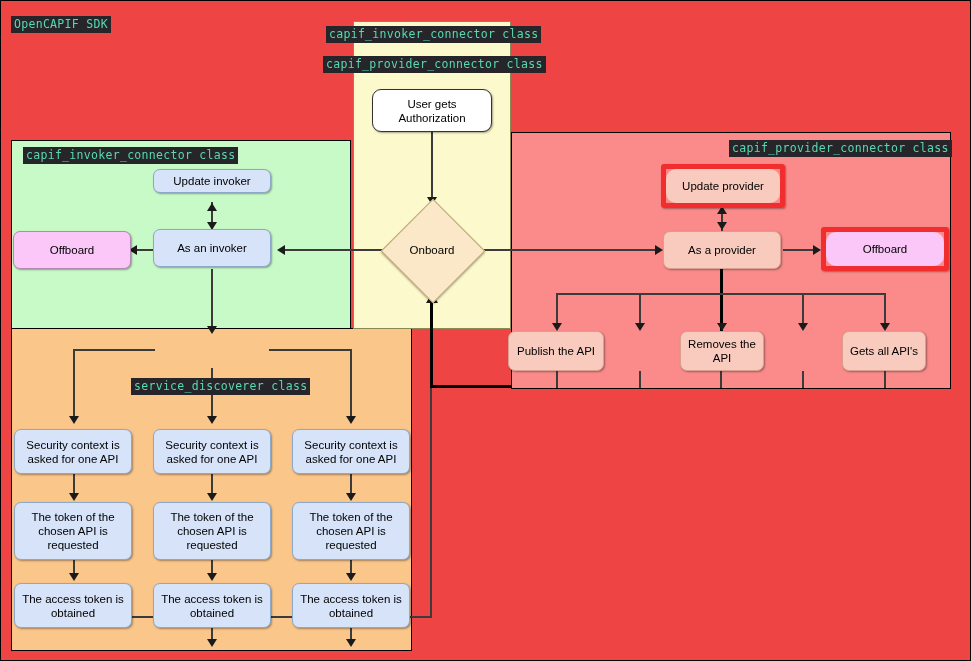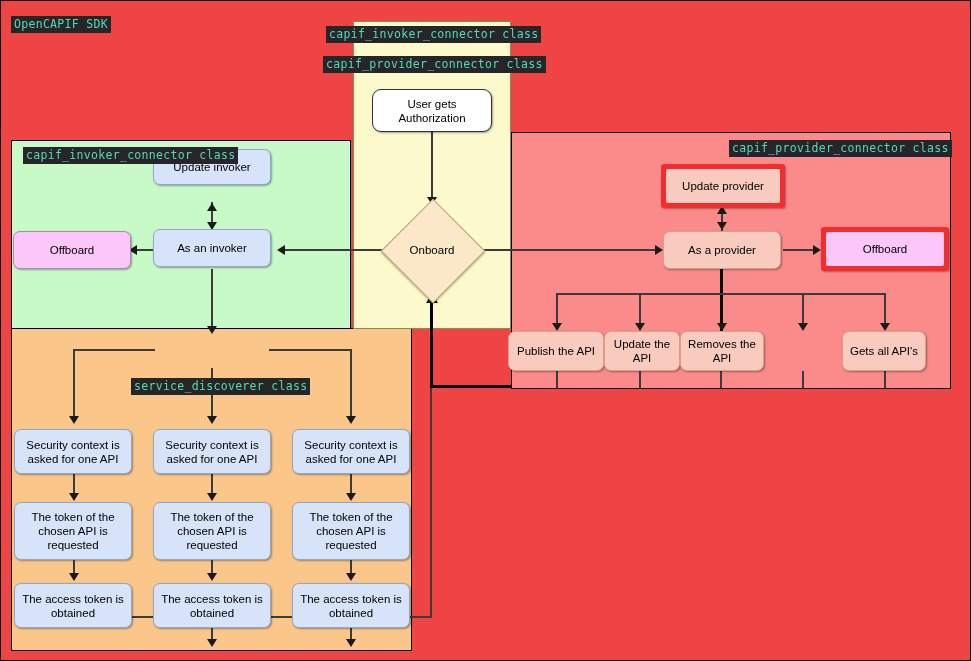--- a/index.html
+++ b/index.html
@@ -38,21 +38,21 @@
     box-shadow:1px 1px 2px rgba(0,0,0,.35);
   }
   .blue{background:#d6e3f8;border:1px solid #8ea9c8;}
   .pink{background:#fbc7f9;border:1px solid #b08ab0;}
   .salmon{background:#f8cbbe;border:1px solid #d9a08f;}
   .white{background:#ffffff;border:1.5px solid #333;border-radius:9px;}
   .redwrap{
     position:absolute;box-sizing:border-box;border:5px solid #f22d2d;
     border-radius:3px;z-index:19;box-shadow:1px 1px 2px rgba(0,0,0,.35);
   }
-  .sq{border-radius:4px;box-shadow:none;}
+  .sq{border-radius:10px;box-shadow:none;}
 
   
   #node-onboard{
     position:absolute;left:381px;top:199px;width:100px;height:100px;z-index:20;
   }
   #node-onboard .dia{
     position:absolute;left:14px;top:14px;width:72px;height:72px;
     background:#fbe8c8;border:1px solid #b6a36a;transform:rotate(45deg);
     box-shadow:1px 1px 2px rgba(0,0,0,.3);
   }
@@ -102,21 +102,21 @@
     <div class="dia"></div>
     <div class="dlabel">Onboard</div>
   </div>
 
   <div class="ln lnh" style="left:280px;top:248px;width:102px;"></div>
   <div class="arw arw-l" style="left:276px;top:244px;"></div>
 
   <div class="ln lnh" style="left:480px;top:248px;width:180px;"></div>
   <div class="arw arw-r" style="left:654px;top:244px;"></div>
 
-  <div class="node blue" style="left:152px;top:148px;width:118px;height:36px;">Update invoker</div>
+  <div class="node blue" style="left:152px;top:168px;width:118px;height:24px;">Update invoker</div>
 
   <div class="node blue" style="left:152px;top:228px;width:118px;height:38px;">As an invoker</div>
 
   <div class="node pink" style="left:12px;top:230px;width:118px;height:38px;">Offboard</div>
 
   <div class="ln lnv" style="left:210px;top:201px;height:29px;"></div>
   <div class="arw arw-u" style="left:206px;top:202px;"></div>
   <div class="arw arw-d" style="left:206px;top:221px;"></div>
 
   <div class="ln lnh" style="left:134px;top:248px;width:20px;"></div>
@@ -191,21 +191,20 @@
   <div class="ln lnv" style="left:638px;top:292px;height:33px;"></div>
   <div class="ln lnv" style="left:801px;top:292px;height:33px;"></div>
   <div class="ln lnv" style="left:883px;top:292px;height:33px;"></div>
   <div class="arw arw-d" style="left:551px;top:322px;"></div>
   <div class="arw arw-d" style="left:634px;top:322px;"></div>
   <div class="arw arw-d" style="left:716px;top:322px;"></div>
   <div class="arw arw-d" style="left:797px;top:322px;"></div>
   <div class="arw arw-d" style="left:879px;top:322px;"></div>
 
   <div class="node salmon" style="left:507px;top:330px;width:96px;height:40px;">Publish the API</div>
-  <div class="node salmon" style="left:603px;top:330px;width:76px;height:40px;">Update the API</div>
   <div class="node salmon" style="left:679px;top:330px;width:84px;height:40px;">Removes the API</div>
   <div class="node salmon" style="left:841px;top:330px;width:84px;height:40px;">Gets all API's</div>
 
   <div class="ln lnv" style="left:555px;top:370px;height:17px;"></div>
   <div class="ln lnv" style="left:638px;top:370px;height:17px;"></div>
   <div class="ln lnv" style="left:719px;top:370px;height:17px;"></div>
   <div class="ln lnv" style="left:801px;top:370px;height:17px;"></div>
   <div class="ln lnv" style="left:883px;top:370px;height:17px;"></div>
 
 </div>

